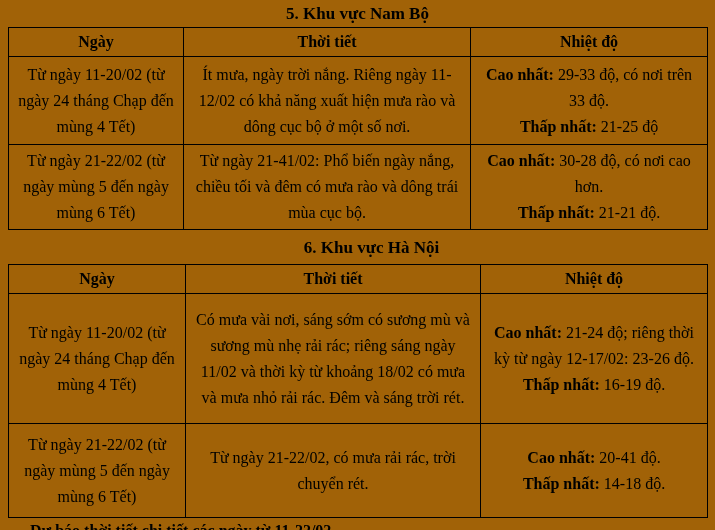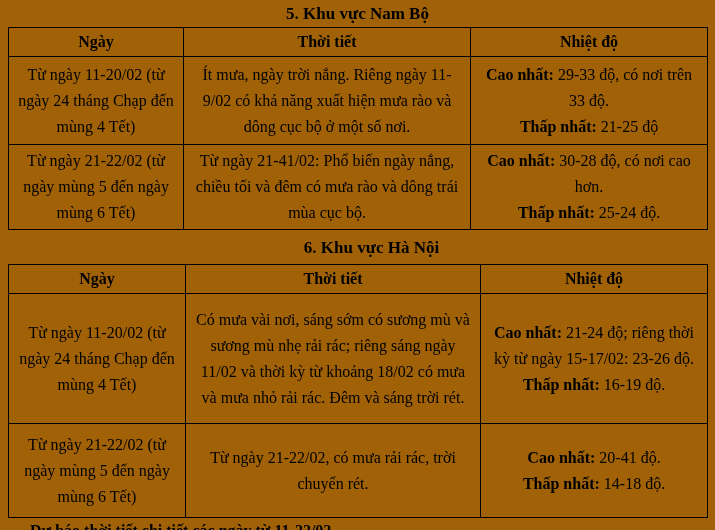--- a/index.html
+++ b/index.html
@@ -45,32 +45,32 @@
         <col style="width:237px">
     </colgroup>
     <tbody>
       <tr class="hdr">
         <th>Ngày</th>
         <th>Thời tiết</th>
         <th>Nhiệt độ</th>
       </tr>
       <tr class="t1r1">
         <td>Từ ngày 11-20/02 (từ ngày 24 tháng Chạp đến mùng 4 Tết)</td>
-        <td>Ít mưa, ngày trời nắng. Riêng ngày 11-9/02 có khả năng xuất hiện mưa rào và dông cục bộ ở một số nơi.</td>
+        <td>Ít mưa, ngày trời nắng. Riêng ngày 11-12/02 có khả năng xuất hiện mưa rào và dông cục bộ ở một số nơi.</td>
         <td>
           <div><span class="b">Cao nhất:</span><span> 29-33 độ, có nơi trên 33 độ.</span></div>
           <div><span class="b">Thấp nhất:</span><span> 21-25 độ</span></div>
         </td>
       </tr>
       <tr class="t1r2">
         <td>Từ ngày 21-22/02 (từ ngày mùng 5 đến ngày mùng 6 Tết)</td>
         <td>Từ ngày 21-41/02: Phổ biến ngày nắng, chiều tối và đêm có mưa rào và dông trái mùa cục bộ.</td>
         <td>
           <div><span class="b">Cao nhất:</span><span> 30-28 độ, có nơi cao hơn.</span></div>
-          <div><span class="b">Thấp nhất:</span><span> 25-24 độ.</span></div>
+          <div><span class="b">Thấp nhất:</span><span> 21-21 độ.</span></div>
         </td>
       </tr>
     </tbody>
   </table>
 
   <div class="sec-title second">6. Khu vực Hà Nội</div>
 
   <table class="wx">
     <colgroup>
       <col style="width:177px">
@@ -80,21 +80,21 @@
     <tbody>
       <tr class="hdr">
         <th>Ngày</th>
         <th>Thời tiết</th>
         <th>Nhiệt độ</th>
       </tr>
       <tr class="t2r1">
         <td>Từ ngày 11-20/02 (từ ngày 24 tháng Chạp đến mùng 4 Tết)</td>
         <td>Có mưa vài nơi, sáng sớm có sương mù và sương mù nhẹ rải rác; riêng sáng ngày 11/02 và thời kỳ từ khoảng 18/02 có mưa và mưa nhỏ rải rác. Đêm và sáng trời rét.</td>
         <td>
-          <div><span class="b">Cao nhất:</span><span> 21-24 độ; riêng thời kỳ từ ngày 15-17/02: 23-26 độ.</span></div>
+          <div><span class="b">Cao nhất:</span><span> 21-24 độ; riêng thời kỳ từ ngày 12-17/02: 23-26 độ.</span></div>
           <div><span class="b">Thấp nhất:</span><span> 16-19 độ.</span></div>
         </td>
       </tr>
       <tr class="t2r2">
         <td>Từ ngày 21-22/02 (từ ngày mùng 5 đến ngày mùng 6 Tết)</td>
         <td>Từ ngày 21-22/02, có mưa rải rác, trời chuyển rét.</td>
         <td>
           <div><span class="b">Cao nhất:</span><span> 20-41 độ.</span></div>
           <div><span class="b">Thấp nhất:</span><span> 14-18 độ.</span></div>
         </td>

